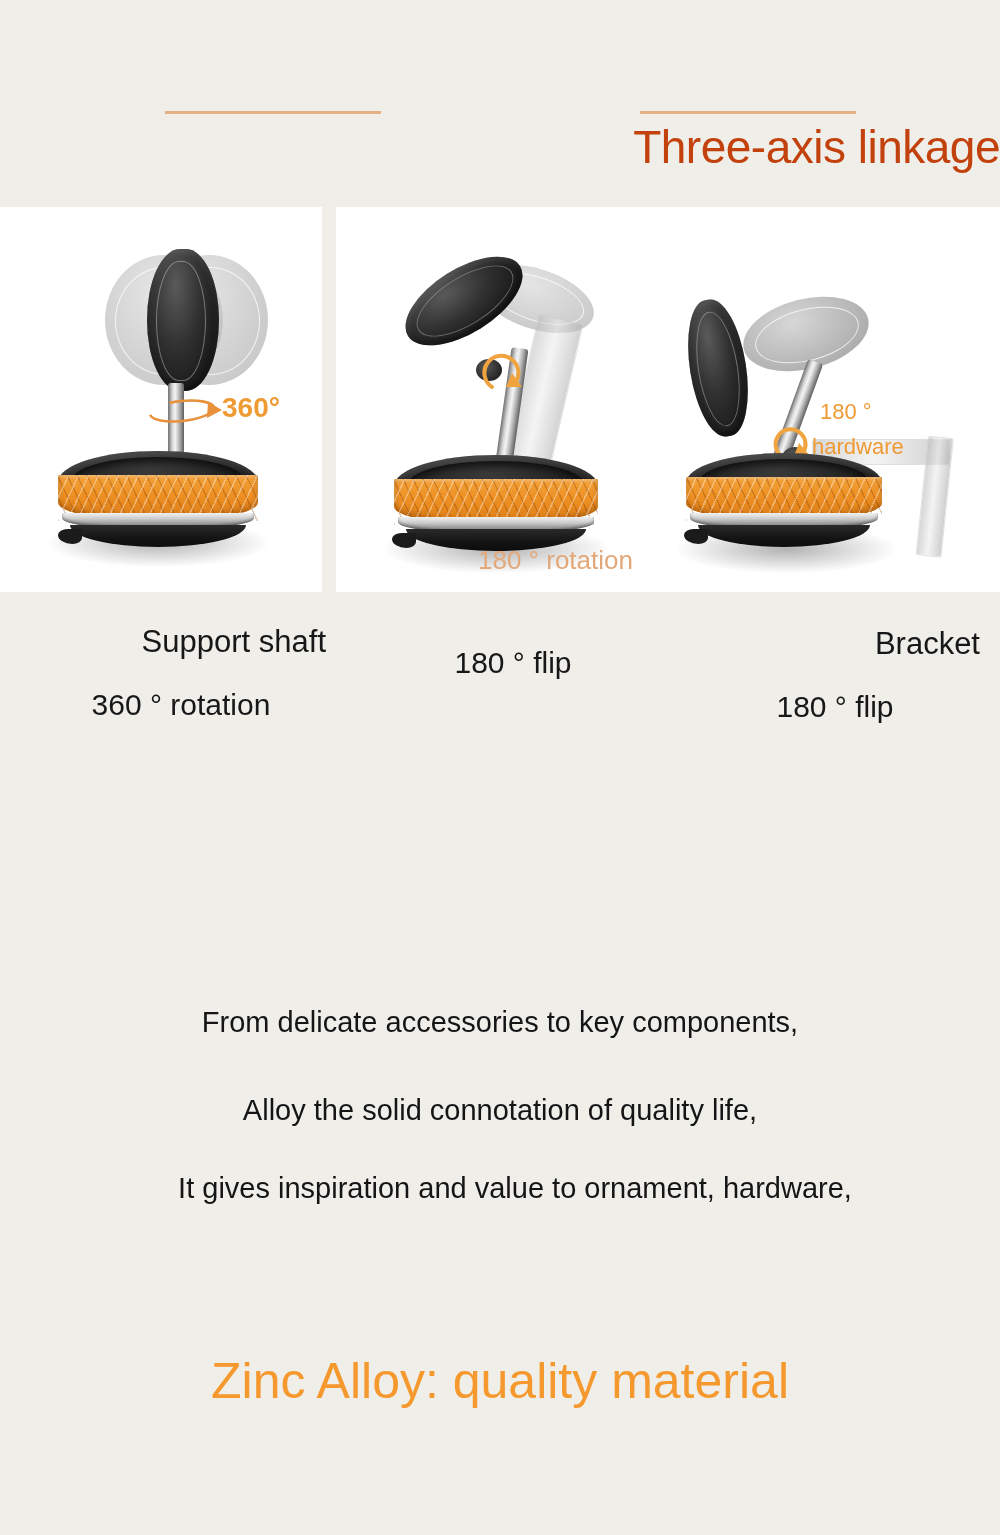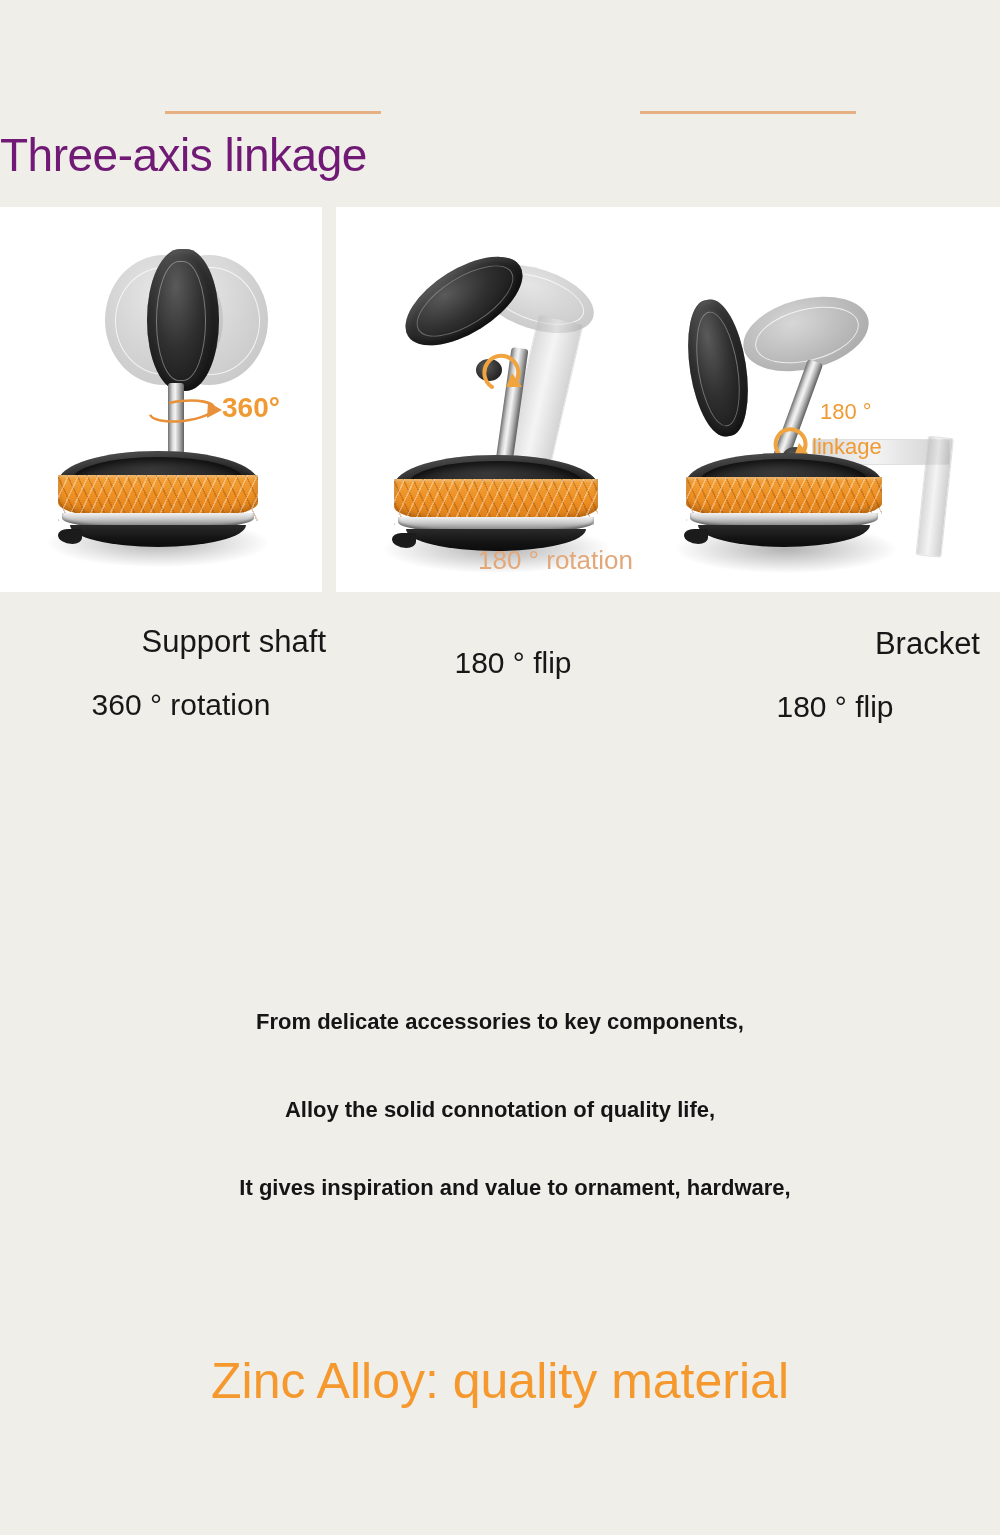--- a/index.html
+++ b/index.html
@@ -25,27 +25,27 @@
     top: 111px;
     height: 3px;
     background: #e7b храм;
     background: #e6b083;
   }
   .rule-left  { left: 165px; width: 216px; }
   .rule-right { left: 640px; width: 216px; }
 
   .title {
     position: absolute;
-    top: 128px;
+    top: 120px;
     left: 0;
     width: 100%;
-    text-align: left;
+    text-align: right;
     font-size: 46px;
     font-weight: 400;
-    color: #701a75;
+    color: #c2410c;
     letter-spacing: -0.5px;
     white-space: nowrap;
   }
 
   
   .panels {
     position: absolute;
     top: 207px;
     left: 0;
     width: 1000px;
@@ -215,22 +215,22 @@
   
   .body-copy {
     position: absolute;
     top: 1005px;
     left: 0;
     width: 1000px;
     text-align: center;
     color: #151515;
   }
   .body-line {
-    font-size: 22px;
-    font-weight: 700;
+    font-size: 29px;
+    font-weight: 400;
     line-height: 34px;
     white-space: nowrap;
   }
   .bl-1 { margin-bottom: 54px; }
   .bl-2 { margin-bottom: 44px; }
   .bl-3 { margin-bottom: 12px; padding-left: 30px; }
 
   
   .footer-title {
     position: absolute;
@@ -350,21 +350,21 @@
 
       <div class="shadow-ellipse" style="left:34px; top:318px; width:220px; height:48px;"></div>
       <div class="base-top" style="left:44px; top:246px; width:196px; height:60px;"></div>
       <div class="base-inner" style="left:58px; top:252px; width:168px; height:44px;"></div>
       <div class="base-band" style="left:44px; top:270px; width:196px; height:44px; border-radius:0 0 50% 50%/0 0 40% 40%;"></div>
       <div class="base-ring" style="left:48px; top:306px; width:188px; height:17px; border-radius:0 0 50% 50%/0 0 70% 70%;"></div>
       <div class="base-foot" style="left:56px; top:318px; width:172px; height:22px;"></div>
       <div class="base-tab" style="left:42px; top:322px; width:24px; height:15px;"></div>
 
       <div class="anno-two" style="left:178px; top:190px;">180 °</div>
-      <div class="anno-two" style="left:170px; top:225px;">linkage</div>
+      <div class="anno-two" style="left:170px; top:225px;">hardware</div>
     </div>
   </div>
 </div>
 
 <div class="captions">
   <div class="caption cap-1">
     <div class="c-title">Support shaft</div>
     <div class="c-sub">360 ° rotation</div>
   </div>
   <div class="caption cap-2">

